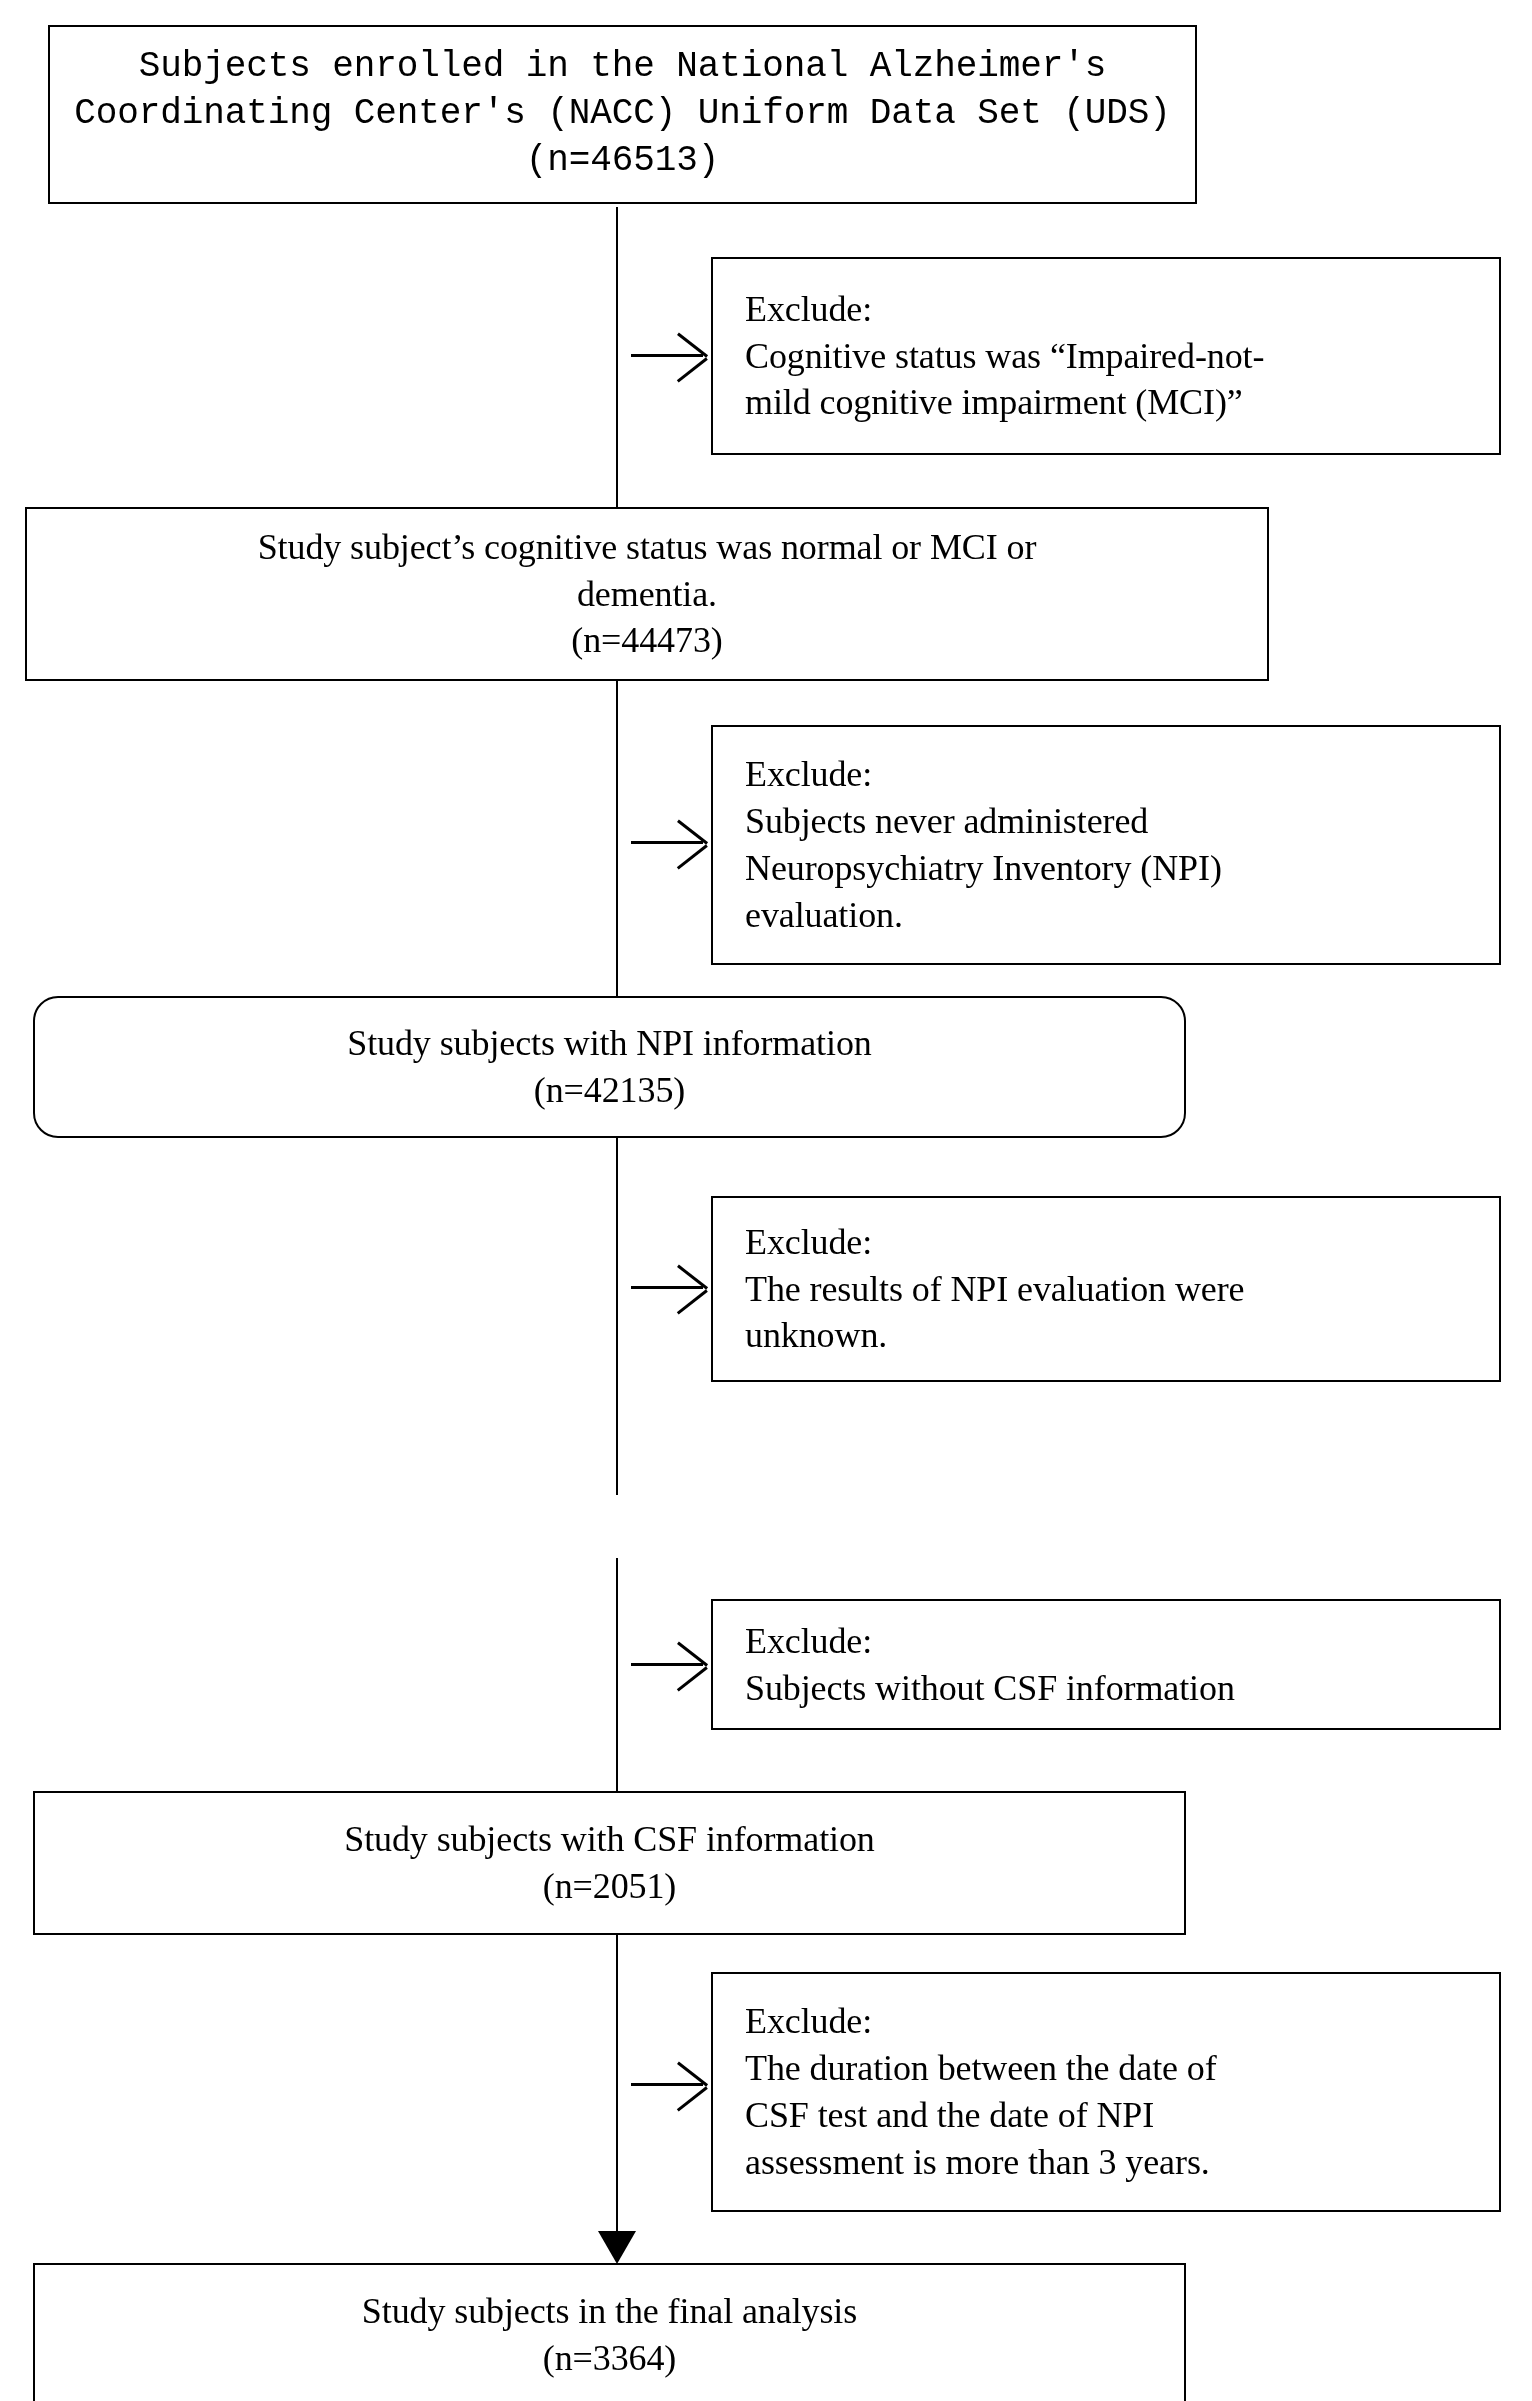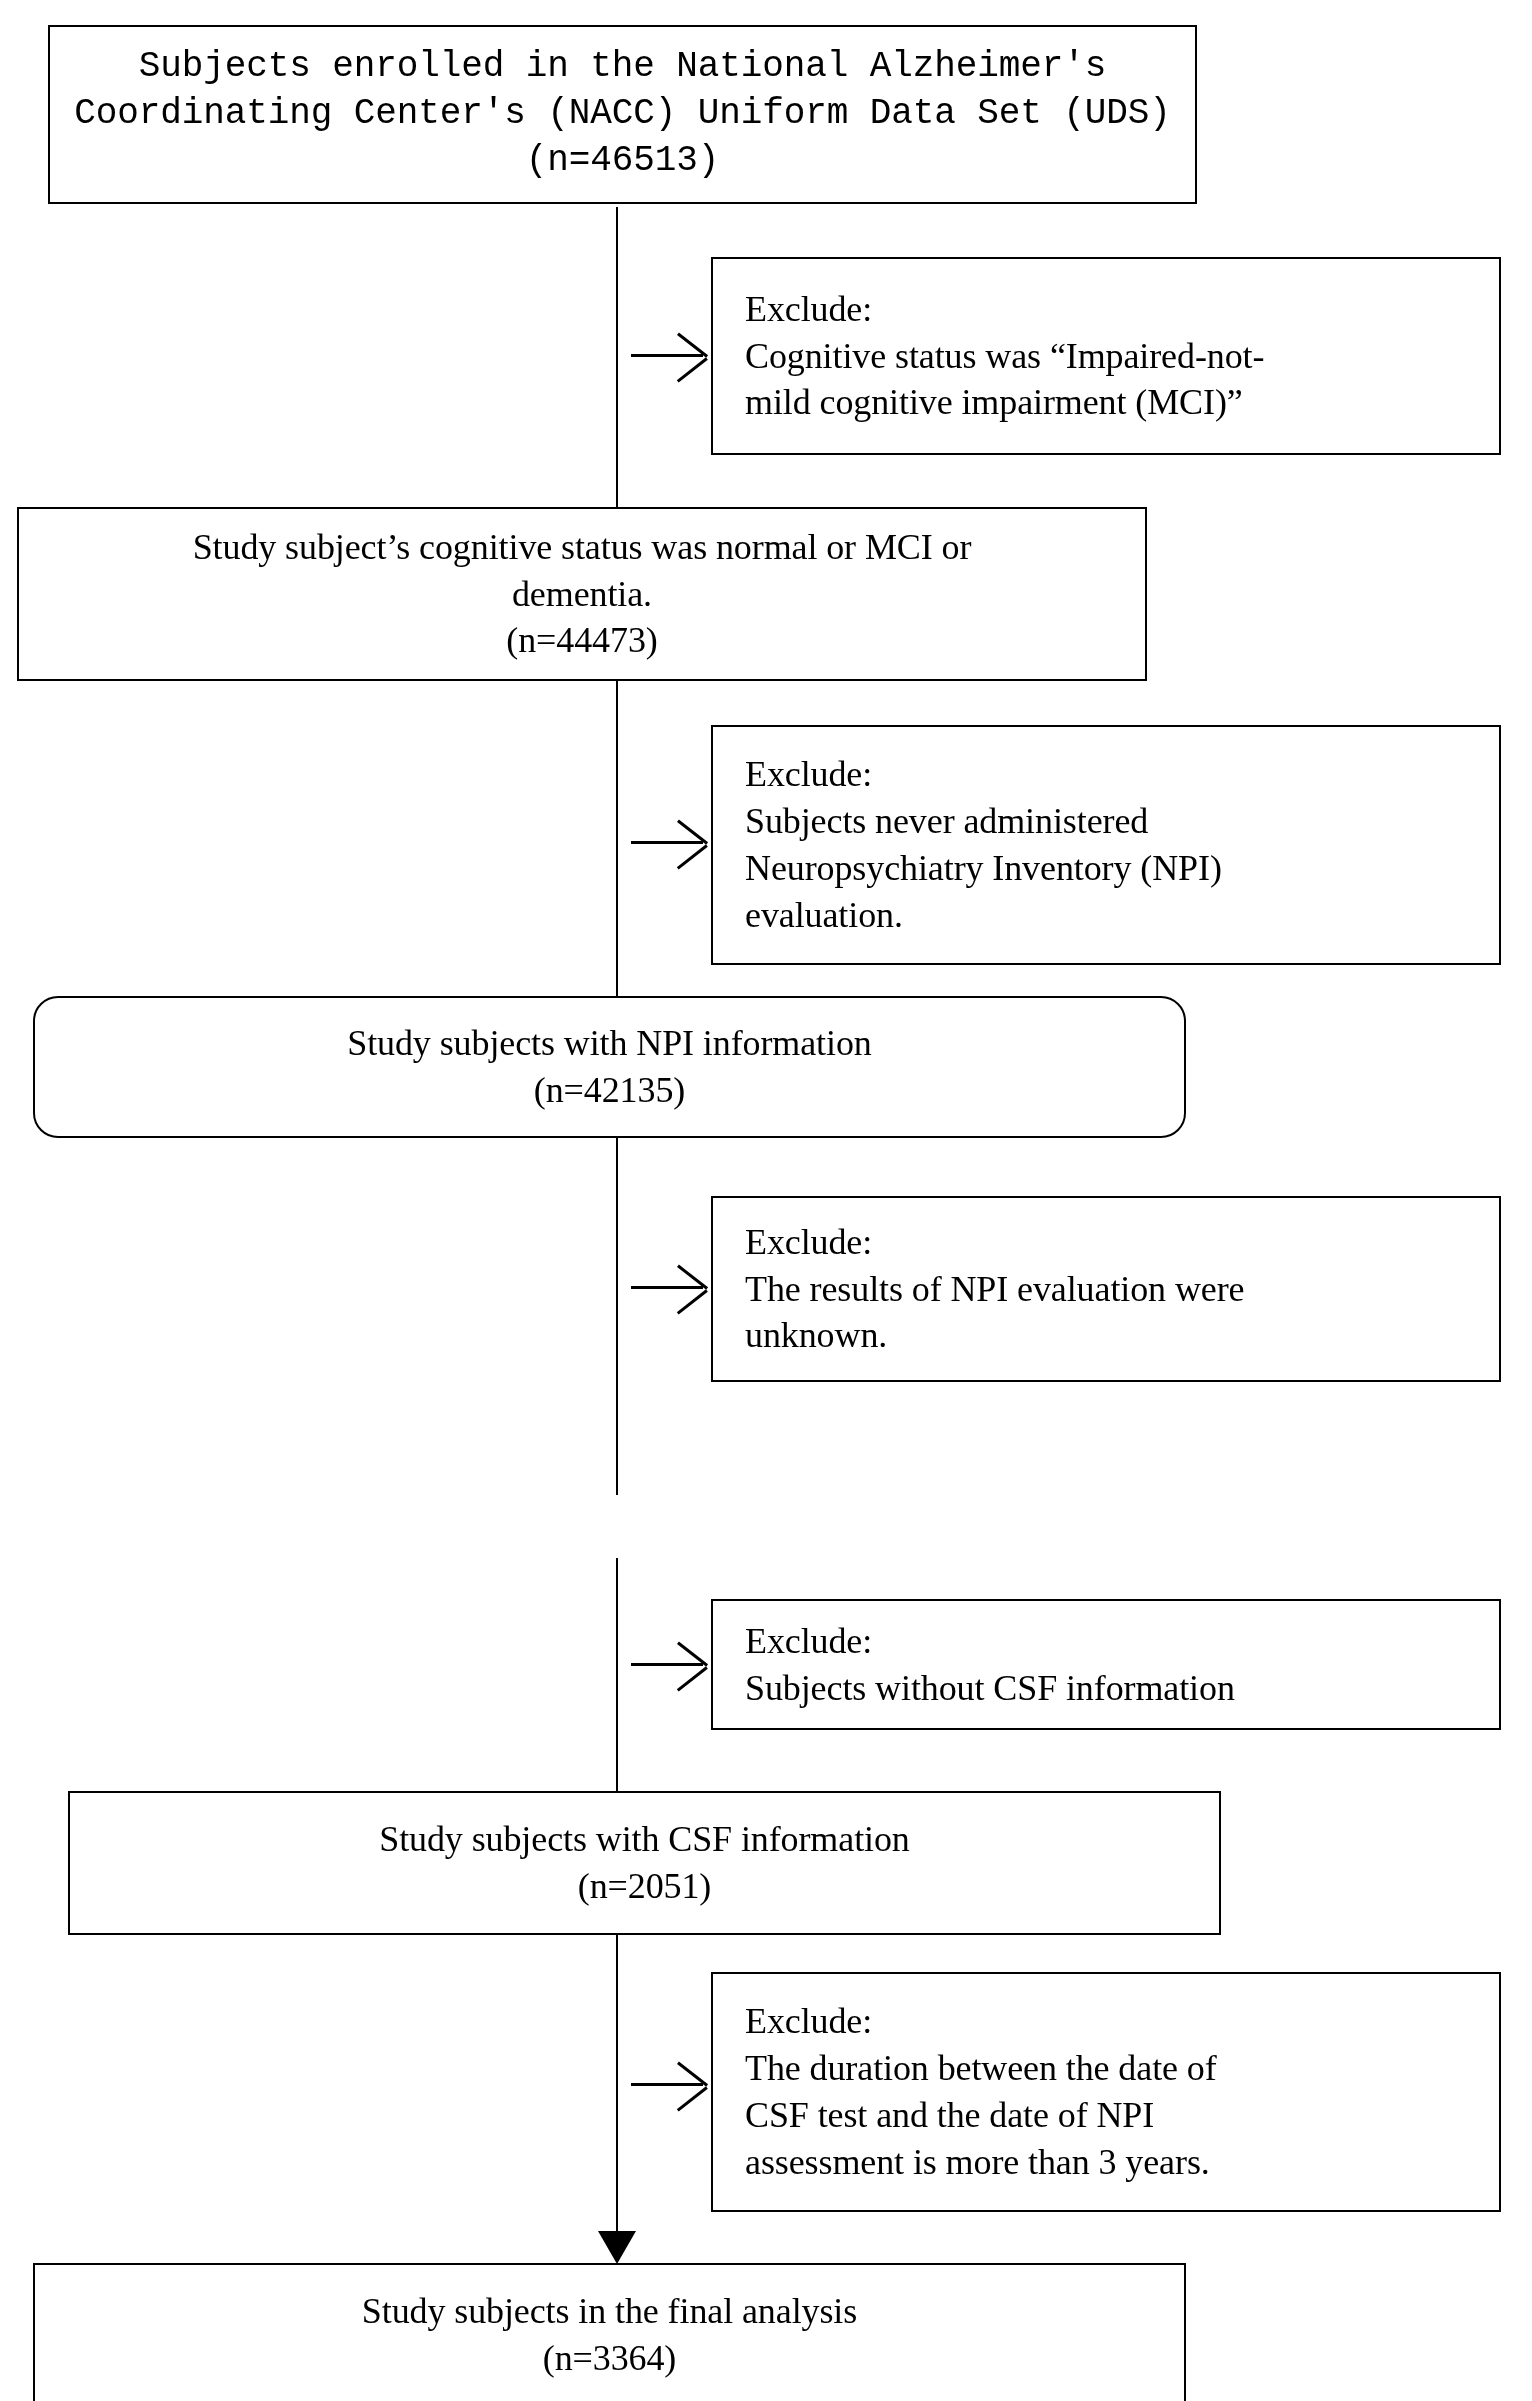--- a/index.html
+++ b/index.html
@@ -106,21 +106,21 @@
 
   <div class="connector-h" style="left:631px; top:354px; width:72px;"></div>
   <div class="arrow-right-head" style="left:705px; top:356px;"></div>
 
   <div class="node exclude-node" style="left:711px; top:257px; width:790px; height:198px;">
     <span class="node-text">Exclude:
 Cognitive status was “Impaired-not-
 mild cognitive impairment (MCI)”</span>
   </div>
 
-  <div class="node main-node" style="left:17px; top:507px; width:1130px; height:174px;">
+  <div class="node main-node" style="left:25px; top:507px; width:1244px; height:174px;">
     <span class="node-text">Study subject’s cognitive status was normal or MCI or
 dementia.
 (n=44473)</span>
   </div>
 
   <div class="connector-h" style="left:631px; top:841px; width:72px;"></div>
   <div class="arrow-right-head" style="left:705px; top:843px;"></div>
 
   <div class="node exclude-node" style="left:711px; top:725px; width:790px; height:240px;">
     <span class="node-text">Exclude:
@@ -145,21 +145,21 @@
 
 
   <div class="connector-h" style="left:631px; top:1663px; width:72px;"></div>
   <div class="arrow-right-head" style="left:705px; top:1665px;"></div>
 
   <div class="node exclude-node" style="left:711px; top:1599px; width:790px; height:131px;">
     <span class="node-text">Exclude:
 Subjects without CSF information</span>
   </div>
 
-  <div class="node main-node" style="left:33px; top:1791px; width:1153px; height:144px;margin-left:35px;">
+  <div class="node main-node" style="left:33px; top:1791px; width:1153px; height:144px;">
     <span class="node-text">Study subjects with CSF information
 (n=2051)</span>
   </div>
 
   <div class="connector-h" style="left:631px; top:2083px; width:72px;"></div>
   <div class="arrow-right-head" style="left:705px; top:2085px;"></div>
 
   <div class="node exclude-node" style="left:711px; top:1972px; width:790px; height:240px;">
     <span class="node-text">Exclude:
 The duration between the date of

